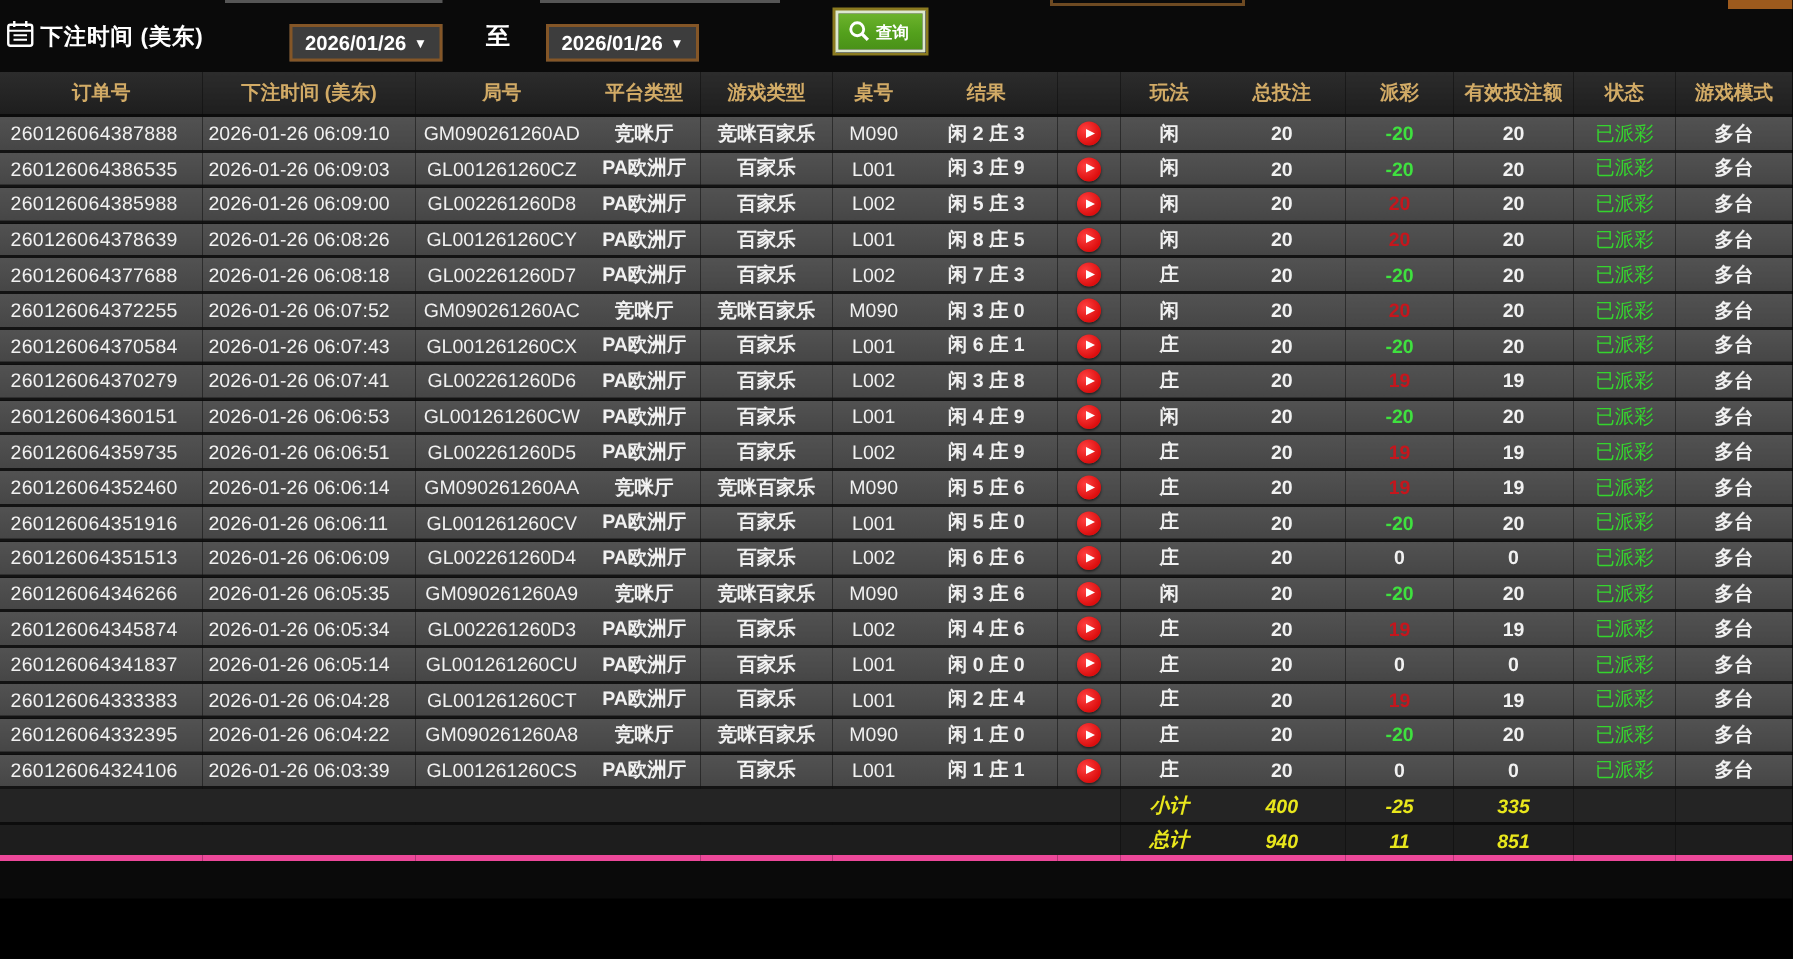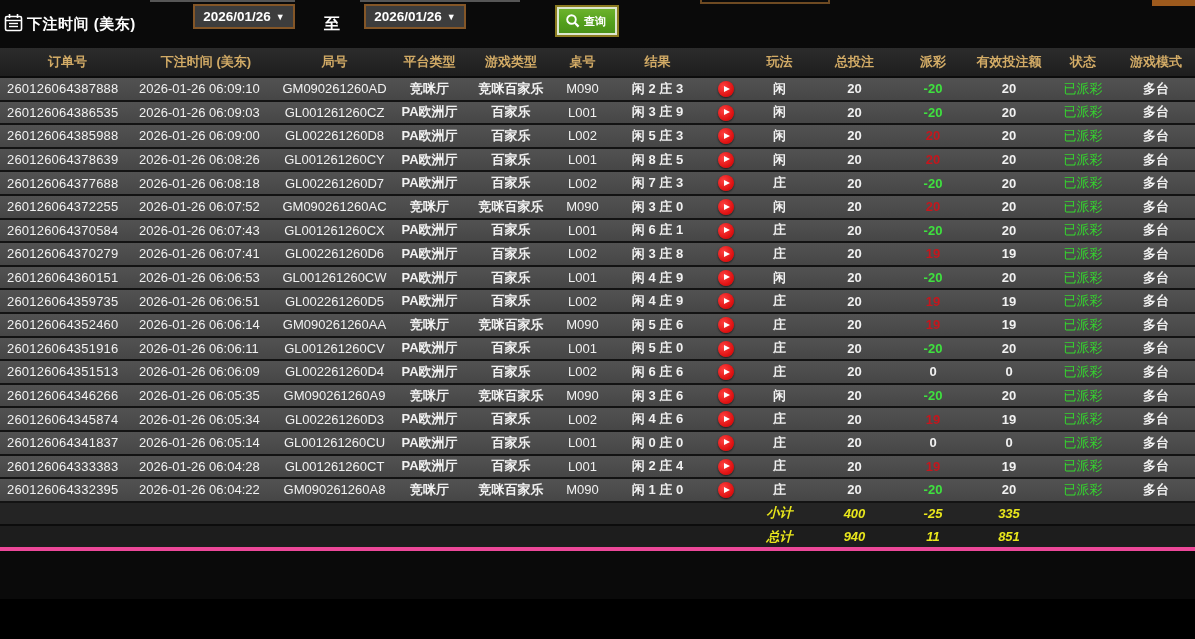--- a/index.html
+++ b/index.html
@@ -13,21 +13,21 @@
   .frag { position:absolute; }
   .frag-a { left:150px; top:0; width:145px; height:2px; background:#565656; }
   .frag-b { left:360px; top:0; width:160px; height:2px; background:#565656; }
   .frag-c { left:700px; top:0; width:130px; height:4px; border:2px solid #6e4a22; border-top:none; }
   .frag-d { left:1152px; top:0; width:43px; height:6px; background:#9d5a1d; }
 
   .cal-icon { position:absolute; left:4px; top:13px; width:19px; height:19px; }
   .bar-label { position:absolute; left:27px; top:15px; color:#fff; font-size:15px; font-weight:700; letter-spacing:0.5px; }
   .to-label { position:absolute; left:324px; top:14px; color:#fff; font-size:16px; font-weight:700; }
 
-  .date-select { position:absolute; top:4px; width:102px; height:25px; background:#3d3d3d;
+  .date-select { position:absolute; top:16px; width:102px; height:25px; background:#3d3d3d;
     border:2px solid #845627; color:#fff; font-size:13.5px; font-weight:700;
     display:flex; align-items:center; justify-content:center; gap:5px; cursor:pointer; }
   .date-select .caret { font-size:9px; color:#fff; }
   .date-from { left:193px; }
   .date-to { left:364px; }
 
   .query-btn { position:absolute; left:557px; top:7px; height:28px; padding:0 9px 0 6px;
     display:flex; align-items:center; gap:3px;
     background:linear-gradient(180deg,#6db32c 0%,#53a01c 55%,#4a9118 100%);
     border:2px solid #dde8ce; box-shadow:0 0 0 2px #8b7b20;
@@ -422,20 +422,36 @@
     <td>M090</td>
     <td class="cn">闲 1 庄 0</td>
     <td class="c-play"><span class="play-icon"></span></td>
     <td class="cn">庄</td>
     <td class="c-num">20</td>
     <td class="c-payout pc-green">-20</td>
     <td class="c-num">20</td>
     <td class="c-status cn">已派彩</td>
     <td class="cn">多台</td>
   </tr>
+        <tr>
+    <td class="c-order">260126064324106</td>
+    <td class="c-time">2026-01-26 06:03:39</td>
+    <td class="c-round">GL001261260CS</td>
+    <td class="cn">PA欧洲厅</td>
+    <td class="cn">百家乐</td>
+    <td>L001</td>
+    <td class="cn">闲 1 庄 1</td>
+    <td class="c-play"><span class="play-icon"></span></td>
+    <td class="cn">庄</td>
+    <td class="c-num">20</td>
+    <td class="c-payout pc-neutral">0</td>
+    <td class="c-num">0</td>
+    <td class="c-status cn">已派彩</td>
+    <td class="cn">多台</td>
+  </tr>
       </tbody>
     <tfoot>
       <tr class="subtotal">
         <td colspan="8"></td>
         <td>小计</td>
         <td>400</td>
         <td>-25</td>
         <td>335</td>
         <td></td>
         <td></td>

